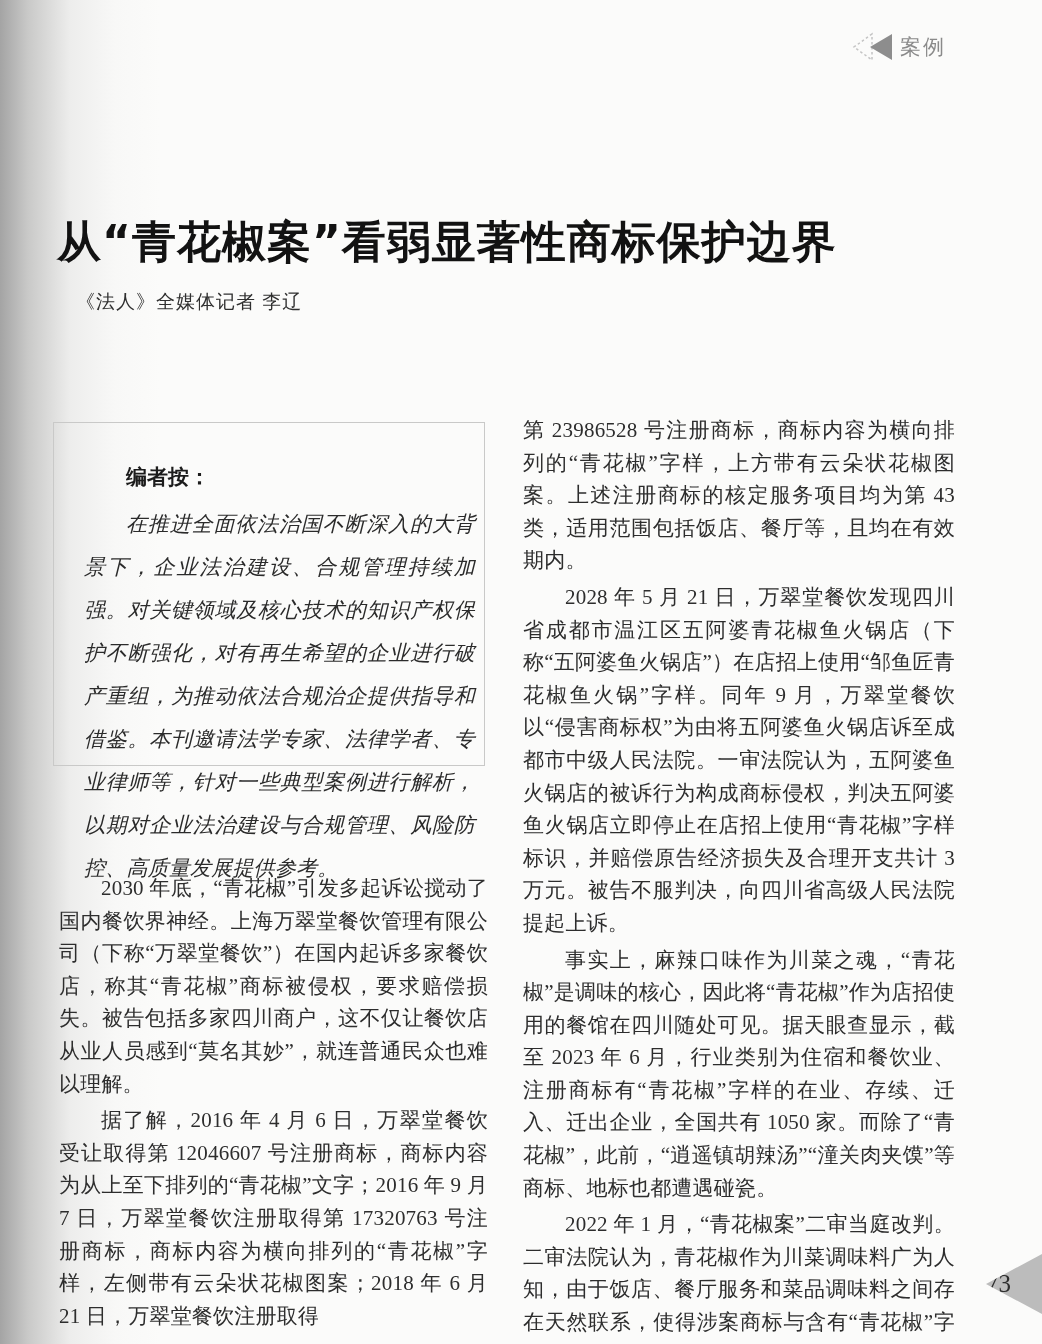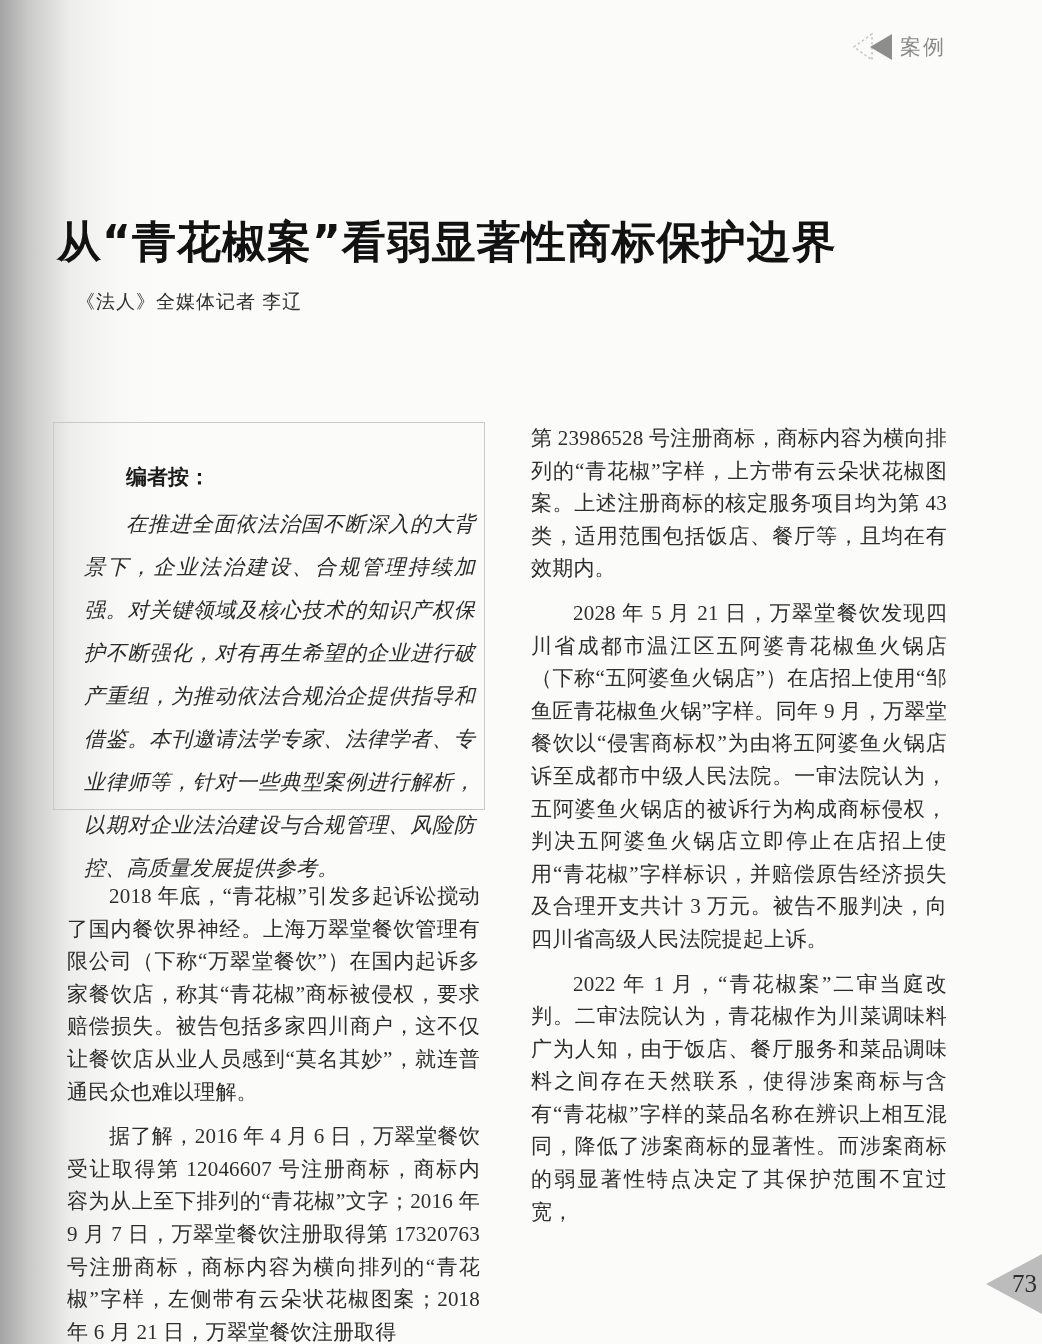--- a/index.html
+++ b/index.html
@@ -32,57 +32,57 @@
     color:#121212; letter-spacing:1px; white-space:nowrap;
   }
   .byline {
     position:absolute; left:57px; top:289px;
     font-family:"Liberation Sans","DejaVu Sans",sans-serif;
     font-size:19px; color:#2f2f2f; letter-spacing:1px;margin-left:19px;
   }
   
   .editor-box {
     position:absolute; left:53px; top:422px;
-    width:432px; height:388px; box-sizing:border-box;
+    width:432px; height:344px; box-sizing:border-box;
     border:1px solid #c9c9c8;
     padding:40px 9px 0 30px;
   }
   .editor-box .editor-label {
     font-family:"DejaVu Sans","Liberation Sans",sans-serif;
     font-weight:700; font-size:21px; color:#1c1c1c;
     text-indent:2em; margin:0 0 12px 0;
   }
   .editor-box .editor-body {
     margin:0;
     font-size:21px; line-height:43px; color:#2b2b2b;
     font-style:italic;
     text-align:justify; text-indent:2em; letter-spacing:0.2px;
   }
   
   .column {
     position:absolute;
     font-size:21px; line-height:32.6px; color:#2d2d2d;
     text-align:justify; letter-spacing:0.2px;
   }
-  .column p { margin:12px; text-indent:2em; }
+  .column p { margin:4px; text-indent:2em; }
   .column p.continuation { text-indent:0; }
   .col-left  { left:55px;  top:868px; width:437px; }
   .col-right { left:519px; top:410px; width:440px; }
   
   .journal-issue {
     position:absolute; left:519px; top:1268px; width:440px;
     text-align:right;
     font-weight:700; font-size:21px; color:#1b1b1b;
   }
   .page-number-tab {
     position:absolute; right:0; top:1254px;
     width:56px; height:60px;
     background:#bcbcbc;
     clip-path:polygon(0 50%, 100% 0, 100% 100%);
-    display:flex; align-items:center; justify-content:flex-end;
+    display:flex; align-items:center; justify-content:flex-start;
   }
   .page-number-tab .num {
     font-size:25px; color:#2e2e2e; padding-right:5px;
   }
 </style>
 </head>
 <body>
 
 <div class="page">
 
@@ -96,27 +96,28 @@
 
   <h1 class="title">从“青花椒案”看弱显著性商标保护边界</h1>
   <div class="byline">《法人》全媒体记者 李辽</div>
 
   <div class="editor-box">
     <p class="editor-label">编者按：</p>
     <p class="editor-body">在推进全面依法治国不断深入的大背景下，企业法治建设、合规管理持续加强。对关键领域及核心技术的知识产权保护不断强化，对有再生希望的企业进行破产重组，为推动依法合规治企提供指导和借鉴。本刊邀请法学专家、法律学者、专业律师等，针对一些典型案例进行解析，以期对企业法治建设与合规管理、风险防控、高质量发展提供参考。</p>
   </div>
 
   <div class="column col-left">
-    <p>2018 年底，“青花椒”引发多起诉讼搅动了国内餐饮界神经。上海万翠堂餐饮管理有限公司（下称“万翠堂餐饮”）在国内起诉多家餐饮店，称其“青花椒”商标被侵权，要求赔偿损失。被告包括多家四川商户，这不仅让餐饮店从业人员感到“莫名其妙”，就连普通民众也难以理解。</p>
+    <p>2030 年底，“青花椒”引发多起诉讼搅动了国内餐饮界神经。上海万翠堂餐饮管理有限公司（下称“万翠堂餐饮”）在国内起诉多家餐饮店，称其“青花椒”商标被侵权，要求赔偿损失。被告包括多家四川商户，这不仅让餐饮店从业人员感到“莫名其妙”，就连普通民众也难以理解。</p>
     <p>据了解，2016 年 4 月 6 日，万翠堂餐饮受让取得第 12046607 号注册商标，商标内容为从上至下排列的“青花椒”文字；2016 年 9 月 7 日，万翠堂餐饮注册取得第 17320763 号注册商标，商标内容为横向排列的“青花椒”字样，左侧带有云朵状花椒图案；2018 年 6 月 21 日，万翠堂餐饮注册取得</p>
   </div>
 
   <div class="column col-right">
     <p class="continuation">第 23986528 号注册商标，商标内容为横向排列的“青花椒”字样，上方带有云朵状花椒图案。上述注册商标的核定服务项目均为第 43 类，适用范围包括饭店、餐厅等，且均在有效期内。</p>
     <p>2028 年 5 月 21 日，万翠堂餐饮发现四川省成都市温江区五阿婆青花椒鱼火锅店（下称“五阿婆鱼火锅店”）在店招上使用“邹鱼匠青花椒鱼火锅”字样。同年 9 月，万翠堂餐饮以“侵害商标权”为由将五阿婆鱼火锅店诉至成都市中级人民法院。一审法院认为，五阿婆鱼火锅店的被诉行为构成商标侵权，判决五阿婆鱼火锅店立即停止在店招上使用“青花椒”字样标识，并赔偿原告经济损失及合理开支共计 3 万元。被告不服判决，向四川省高级人民法院提起上诉。</p>
+    <p>事实上，麻辣口味作为川菜之魂，“青花椒”是调味的核心，因此将“青花椒”作为店招使用的餐馆在四川随处可见。据天眼查显示，截至 2023 年 6 月，行业类别为住宿和餐饮业、注册商标有“青花椒”字样的在业、存续、迁入、迁出企业，全国共有 1050 家。而除了“青花椒”，此前，“逍遥镇胡辣汤”“潼关肉夹馍”等商标、地标也都遭遇碰瓷。</p>
     <p>2022 年 1 月，“青花椒案”二审当庭改判。二审法院认为，青花椒作为川菜调味料广为人知，由于饭店、餐厅服务和菜品调味料之间存在天然联系，使得涉案商标与含有“青花椒”字样的菜品名称在辨识上相互混同，降低了涉案商标的显著性。而涉案商标的弱显著性特点决定了其保护范围不宜过宽，</p>
   </div>
 
   <div class="page-number-tab">
     <span class="num">73</span>
   </div>
 
 </div>
 
 </body></html>

